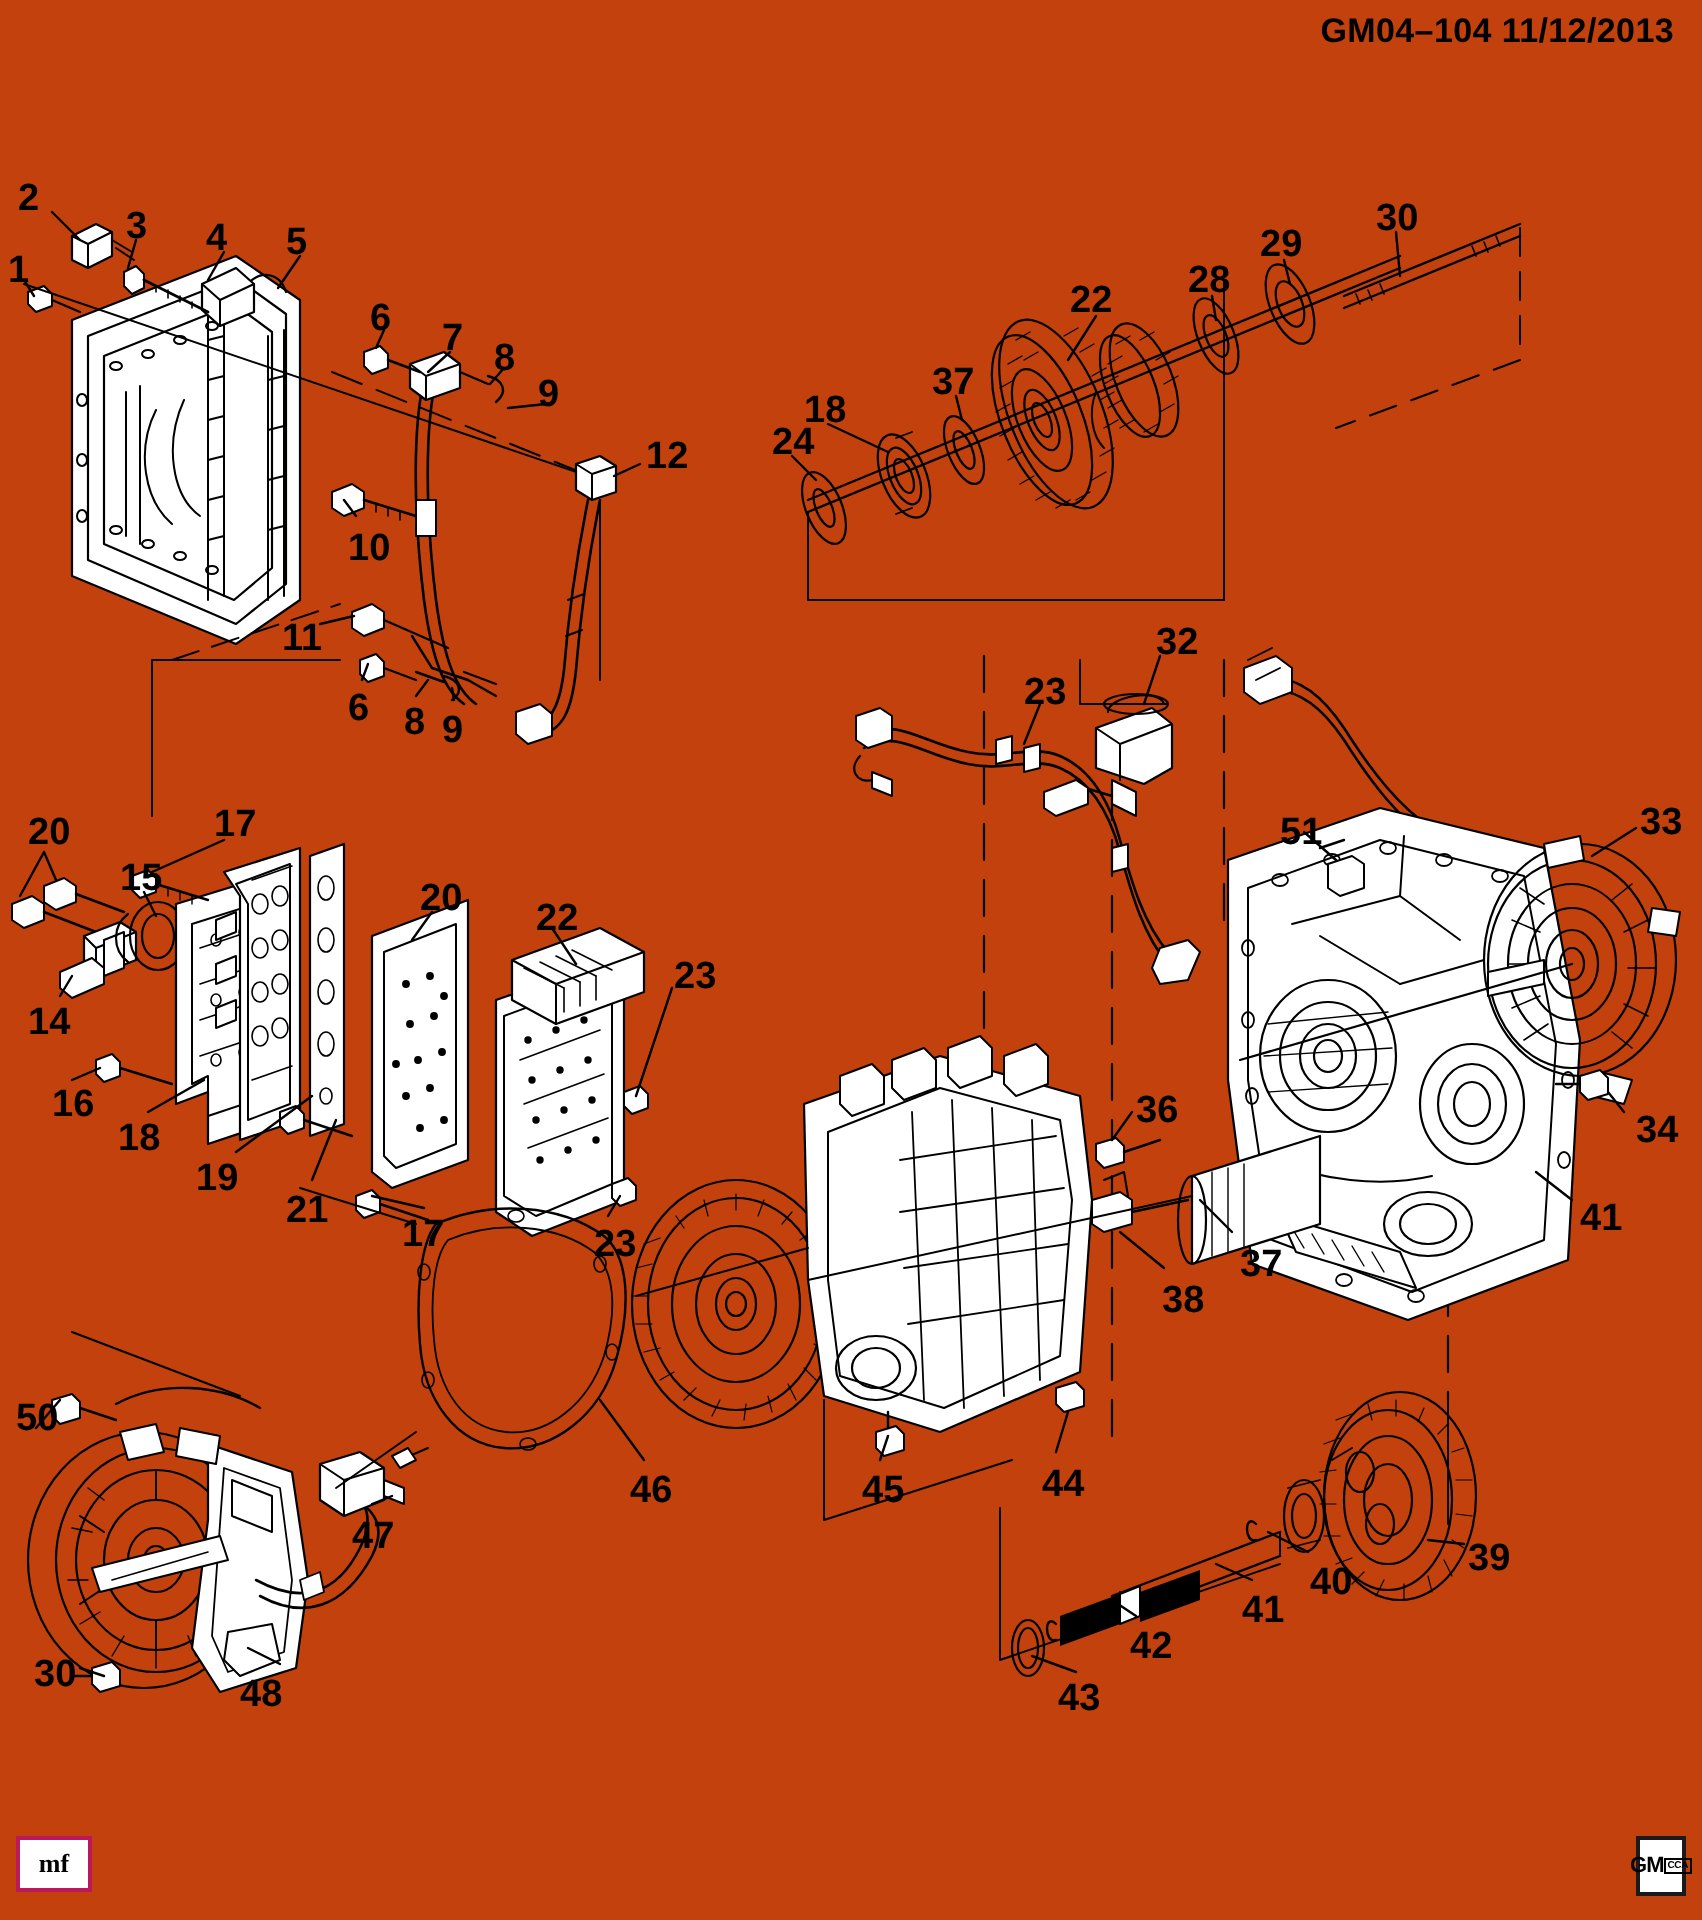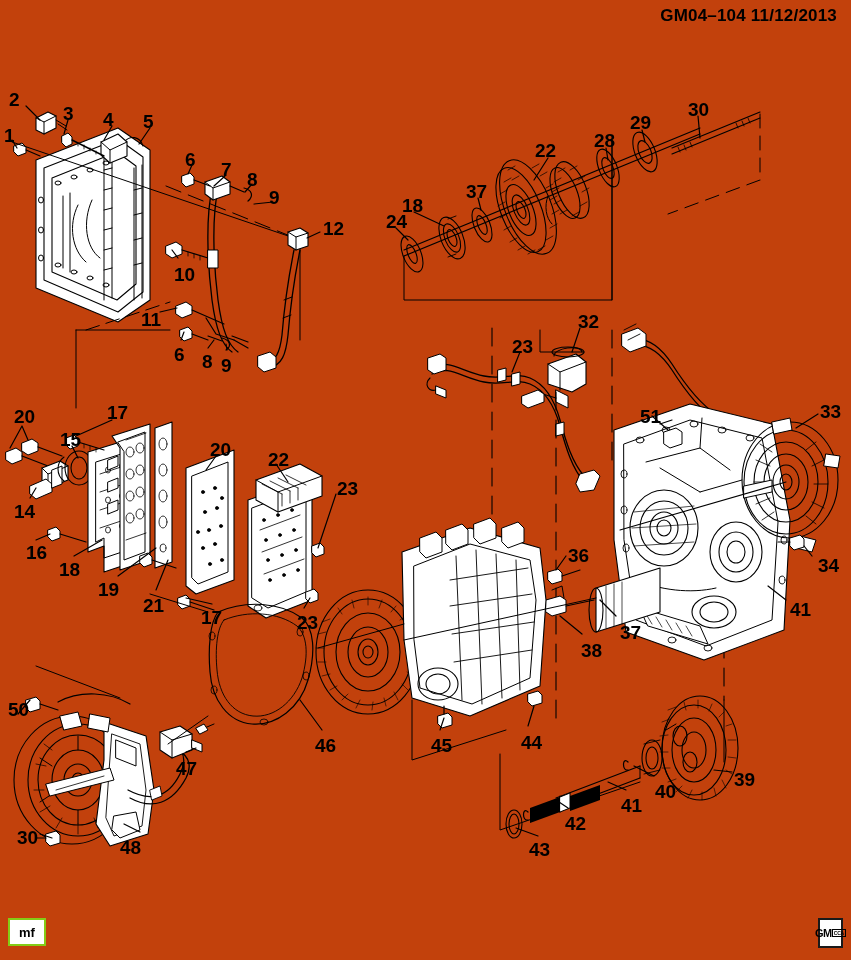--- a/index.html
+++ b/index.html
@@ -9,23 +9,23 @@
        color:#000;overflow:hidden;}
 
   #sheet{position:absolute;inset:0;width:851px;height:960px;background:#c2410c;}
 
   
   .hdr{position:absolute;top:6px;right:14px;font-size:17px;font-weight:700;
        letter-spacing:.2px;white-space:nowrap;}
 
   
   .mf-box{position:absolute;left:8px;top:918px;width:34px;height:24px;
-          border:2px solid #84cc16;background:#fff;
+          border:2px solid #be185d;background:#fff;
           display:flex;align-items:center;justify-content:center;
-          font-size:13px;font-weight:700;font-family:Liberation Sans, sans-serif;}
+          font-size:13px;font-weight:700;font-family:Liberation Serif, serif;}
   .gm-box{position:absolute;left:818px;top:918px;width:25px;height:30px;
           border:2px solid #1a1a1a;background:#fff;box-sizing:border-box;
           display:flex;flex-direction:row;align-items:center;
           justify-content:center;padding:1px 0;}
   .gm-top{font-size:11px;font-weight:700;line-height:11px;letter-spacing:-.5px;}
   .gm-rule{width:17px;height:2px;background:#000;margin:1px 0;}
   .gm-bot{font-size:5px;font-weight:700;line-height:6px;letter-spacing:-.2px;
           border:1px solid #000;padding:0 1px;}
 
   

